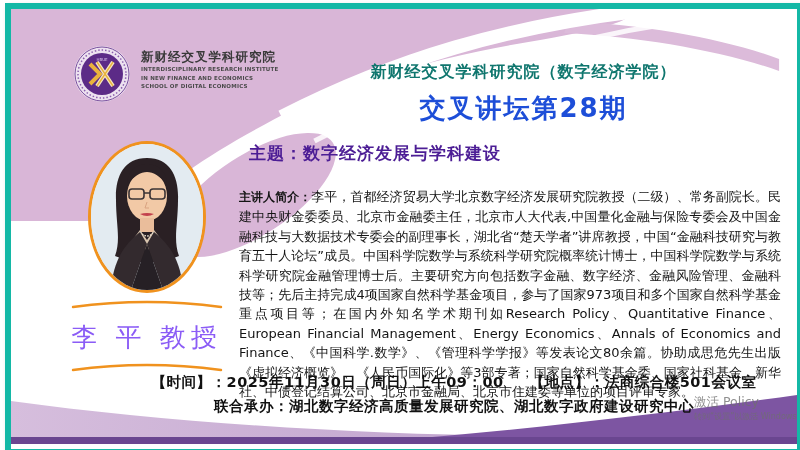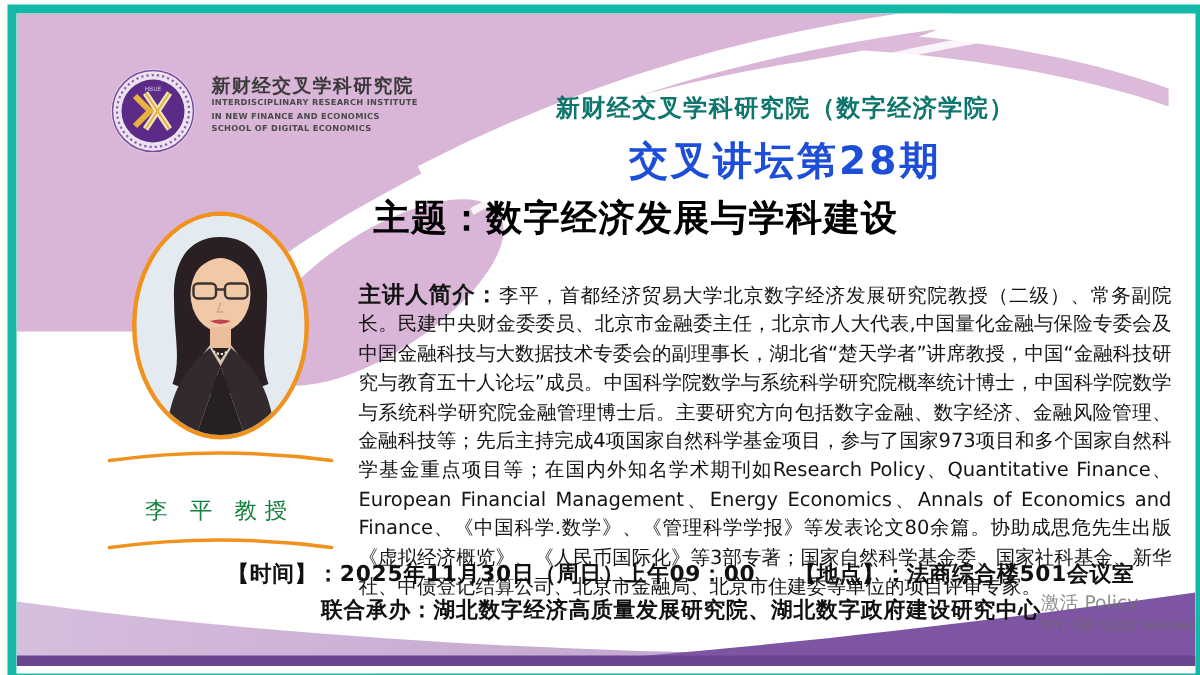--- a/index.html
+++ b/index.html
@@ -10,32 +10,32 @@
   .bg{position:absolute;inset:0;width:100%;height:100%;}
   
   .logo-badge{position:absolute;left:62px;top:36px;width:58px;height:58px;}
   .inst{position:absolute;left:130px;top:40px;line-height:1;}
   .inst .cn{font-size:12.5px;font-weight:bold;color:#3a3a3a;line-height:16px;letter-spacing:1px;}
   .inst .en{font-size:5.5px;color:#4a4a4a;line-height:7.5px;letter-spacing:.2px;margin-top:1px;font-weight:bold;}
   
   .title{position:absolute;left:245px;top:47px;width:535px;text-align:center;}
   .title .t1{font-size:16px;font-weight:bold;color:#0f766e;letter-spacing:1px;line-height:32px;}
   .title .t2{font-size:26px;font-weight:bold;color:#1d4ed8;letter-spacing:2px;line-height:34px;margin-top:3px;}
-  .topic{position:absolute;left:238px;top:120px;font-size:24px;font-weight:bold;color:#000000;letter-spacing:1px;}
+  .topic{position:absolute;left:238px;top:133px;font-size:17px;font-weight:bold;color:#4c1d95;letter-spacing:1px;}
   
   .bio{position:absolute;left:228px;top:165px;width:542px;font-size:13px;line-height:19.4px;
        color:#141414;text-align:justify;text-justify:inter-ideograph;}
-  .bio .lead{font-size:15px;font-weight:bold;}
+  .bio .lead{font-size:12px;font-weight:bold;}
   
   .photo{position:absolute;left:77px;top:132px;width:112px;height:146px;border:3px solid #f0921e;
          border-radius:50%;overflow:hidden;background:linear-gradient(#f0f4f7,#d9e3ea);}
   .photo svg{display:block;width:100%;height:100%;}
   .namebox{position:absolute;left:53px;top:288px;width:165px;text-align:center;}
   .namebox .arc{display:block;margin:0 auto;}
-  .name{font-size:15px;color:#15803d;letter-spacing:5px;margin:22px 0 5px 0;font-weight:500;}
+  .name{font-size:26px;color:#8b5cf6;letter-spacing:5px;margin:11px 0 5px 0;font-weight:500;}
   
   .footer{position:absolute;left:100px;right:0;top:364px;text-align:center;color:#111;}
   .footer .row1{font-size:14.5px;font-weight:bold;letter-spacing:.5px;}
   .footer .row1 .gap{display:inline-block;width:26px;}
   .footer .row2{font-size:14.5px;font-weight:bold;margin-top:5px;letter-spacing:.5px;}
   
   .watermark{position:absolute;left:683px;top:385px;color:rgba(112,112,112,.78);line-height:1.2;}
   .watermark .w1{font-size:12.5px;}
   .watermark .w2{font-size:8px;margin-top:3px;white-space:nowrap;}
 </style>

